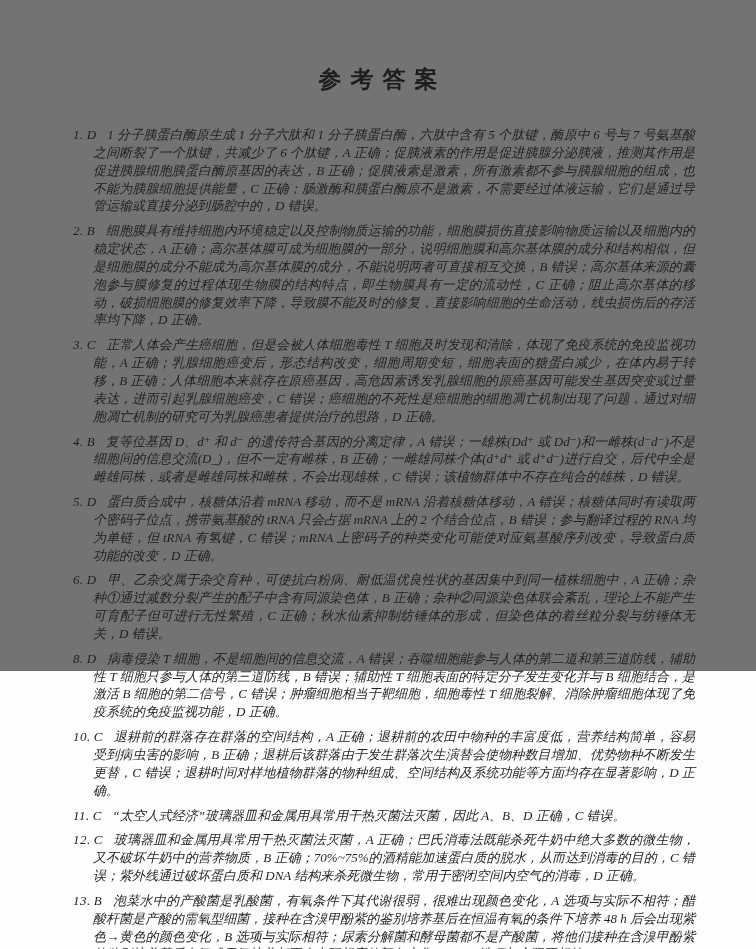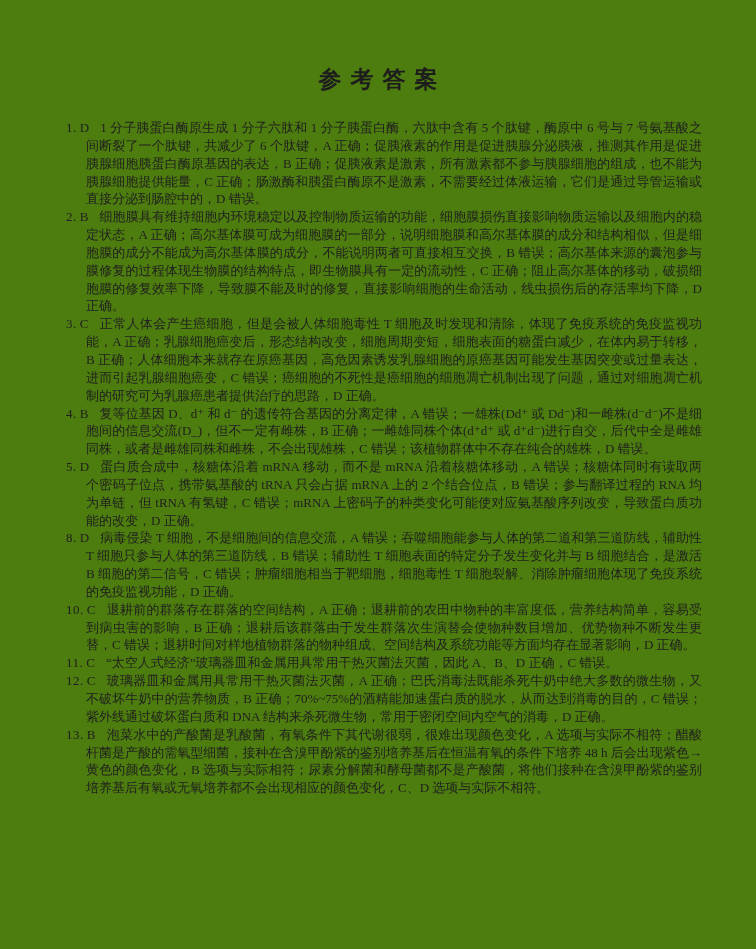--- a/index.html
+++ b/index.html
@@ -6,22 +6,22 @@
     margin: 0;
     padding: 0;
     width: 756px;
     height: 949px;
     overflow: hidden;
     background: #fefefe;
   }
   .page {
     position: relative;
     width: 756px;
-    height: 949px;
-    background: #4d7c0f;
+    height: 671px;
+    background: #737373;
     color: #222;
     font-family: "Liberation Serif", "DejaVu Serif", serif;
   }
   .title {
     margin: 0;
     padding-top: 64px;
     padding-bottom: 24px;
     font-size: 23px;
     font-weight: 600;
     text-align: center;
@@ -32,23 +32,24 @@
   .answers {
     margin-left: 66px;
     margin-right: 54px;
     font-size: 13px;
     line-height: 17.85px;
     text-align: justify;
     text-justify: inter-ideograph;
     color: #1f1f1f;
   }
   .answer-item {
-    margin: 0;
+    margin: 7px;
     padding-left: 20px;
     text-indent: -20px;
+    font-style: italic;
   }
   .answer-no {
     letter-spacing: 0.5px;
   }
   .answer-letter {
     margin-left: 3px;
     margin-right: 11px;
   }
   .answer-exp {
     
@@ -58,20 +59,21 @@
 <body>
 
 <div class="page">
   <h1 class="title">参考答案</h1>
   <div class="answers">
     <p class="answer-item"><span class="answer-no">1.</span><span class="answer-letter">D</span><span class="answer-exp">1 分子胰蛋白酶原生成 1 分子六肽和 1 分子胰蛋白酶，六肽中含有 5 个肽键，酶原中 6 号与 7 号氨基酸之间断裂了一个肽键，共减少了 6 个肽键，A 正确；促胰液素的作用是促进胰腺分泌胰液，推测其作用是促进胰腺细胞胰蛋白酶原基因的表达，B 正确；促胰液素是激素，所有激素都不参与胰腺细胞的组成，也不能为胰腺细胞提供能量，C 正确；肠激酶和胰蛋白酶原不是激素，不需要经过体液运输，它们是通过导管运输或直接分泌到肠腔中的，D 错误。</span></p>
     <p class="answer-item"><span class="answer-no">2.</span><span class="answer-letter">B</span><span class="answer-exp">细胞膜具有维持细胞内环境稳定以及控制物质运输的功能，细胞膜损伤直接影响物质运输以及细胞内的稳定状态，A 正确；高尔基体膜可成为细胞膜的一部分，说明细胞膜和高尔基体膜的成分和结构相似，但是细胞膜的成分不能成为高尔基体膜的成分，不能说明两者可直接相互交换，B 错误；高尔基体来源的囊泡参与膜修复的过程体现生物膜的结构特点，即生物膜具有一定的流动性，C 正确；阻止高尔基体的移动，破损细胞膜的修复效率下降，导致膜不能及时的修复，直接影响细胞的生命活动，线虫损伤后的存活率均下降，D 正确。</span></p>
     <p class="answer-item"><span class="answer-no">3.</span><span class="answer-letter">C</span><span class="answer-exp">正常人体会产生癌细胞，但是会被人体细胞毒性 T 细胞及时发现和清除，体现了免疫系统的免疫监视功能，A 正确；乳腺细胞癌变后，形态结构改变，细胞周期变短，细胞表面的糖蛋白减少，在体内易于转移，B 正确；人体细胞本来就存在原癌基因，高危因素诱发乳腺细胞的原癌基因可能发生基因突变或过量表达，进而引起乳腺细胞癌变，C 错误；癌细胞的不死性是癌细胞的细胞凋亡机制出现了问题，通过对细胞凋亡机制的研究可为乳腺癌患者提供治疗的思路，D 正确。</span></p>
     <p class="answer-item"><span class="answer-no">4.</span><span class="answer-letter">B</span><span class="answer-exp">复等位基因 D、d⁺ 和 d⁻ 的遗传符合基因的分离定律，A 错误；一雄株(Dd⁺ 或 Dd⁻)和一雌株(d⁻d⁻)不是细胞间的信息交流(D_)，但不一定有雌株，B 正确；一雌雄同株个体(d⁺d⁺ 或 d⁺d⁻)进行自交，后代中全是雌雄同株，或者是雌雄同株和雌株，不会出现雄株，C 错误；该植物群体中不存在纯合的雄株，D 错误。</span></p>
     <p class="answer-item"><span class="answer-no">5.</span><span class="answer-letter">D</span><span class="answer-exp">蛋白质合成中，核糖体沿着 mRNA 移动，而不是 mRNA 沿着核糖体移动，A 错误；核糖体同时有读取两个密码子位点，携带氨基酸的 tRNA 只会占据 mRNA 上的 2 个结合位点，B 错误；参与翻译过程的 RNA 均为单链，但 tRNA 有氢键，C 错误；mRNA 上密码子的种类变化可能使对应氨基酸序列改变，导致蛋白质功能的改变，D 正确。</span></p>
+    <p class="answer-item"><span class="answer-no">6.</span><span class="answer-letter">D</span><span class="answer-exp">甲、乙杂交属于杂交育种，可使抗白粉病、耐低温优良性状的基因集中到同一植株细胞中，A 正确；杂种①通过减数分裂产生的配子中含有同源染色体，B 正确；杂种②同源染色体联会紊乱，理论上不能产生可育配子但可进行无性繁殖，C 正确；秋水仙素抑制纺锤体的形成，但染色体的着丝粒分裂与纺锤体无关，D 错误。</span></p>
     <p class="answer-item"><span class="answer-no">8.</span><span class="answer-letter">D</span><span class="answer-exp">病毒侵染 T 细胞，不是细胞间的信息交流，A 错误；吞噬细胞能参与人体的第二道和第三道防线，辅助性 T 细胞只参与人体的第三道防线，B 错误；辅助性 T 细胞表面的特定分子发生变化并与 B 细胞结合，是激活 B 细胞的第二信号，C 错误；肿瘤细胞相当于靶细胞，细胞毒性 T 细胞裂解、消除肿瘤细胞体现了免疫系统的免疫监视功能，D 正确。</span></p>
     <p class="answer-item"><span class="answer-no">10.</span><span class="answer-letter">C</span><span class="answer-exp">退耕前的群落存在群落的空间结构，A 正确；退耕前的农田中物种的丰富度低，营养结构简单，容易受到病虫害的影响，B 正确；退耕后该群落由于发生群落次生演替会使物种数目增加、优势物种不断发生更替，C 错误；退耕时间对样地植物群落的物种组成、空间结构及系统功能等方面均存在显著影响，D 正确。</span></p>
     <p class="answer-item"><span class="answer-no">11.</span><span class="answer-letter">C</span><span class="answer-exp">“太空人式经济”玻璃器皿和金属用具常用干热灭菌法灭菌，因此 A、B、D 正确，C 错误。</span></p>
     <p class="answer-item"><span class="answer-no">12.</span><span class="answer-letter">C</span><span class="answer-exp">玻璃器皿和金属用具常用干热灭菌法灭菌，A 正确；巴氏消毒法既能杀死牛奶中绝大多数的微生物，又不破坏牛奶中的营养物质，B 正确；70%~75%的酒精能加速蛋白质的脱水，从而达到消毒的目的，C 错误；紫外线通过破坏蛋白质和 DNA 结构来杀死微生物，常用于密闭空间内空气的消毒，D 正确。</span></p>
     <p class="answer-item"><span class="answer-no">13.</span><span class="answer-letter">B</span><span class="answer-exp">泡菜水中的产酸菌是乳酸菌，有氧条件下其代谢很弱，很难出现颜色变化，A 选项与实际不相符；醋酸杆菌是产酸的需氧型细菌，接种在含溴甲酚紫的鉴别培养基后在恒温有氧的条件下培养 48 h 后会出现紫色→黄色的颜色变化，B 选项与实际相符；尿素分解菌和酵母菌都不是产酸菌，将他们接种在含溴甲酚紫的鉴别培养基后有氧或无氧培养都不会出现相应的颜色变化，C、D 选项与实际不相符。</span></p>
 
   </div>
 </div>
 
 </body></html>

